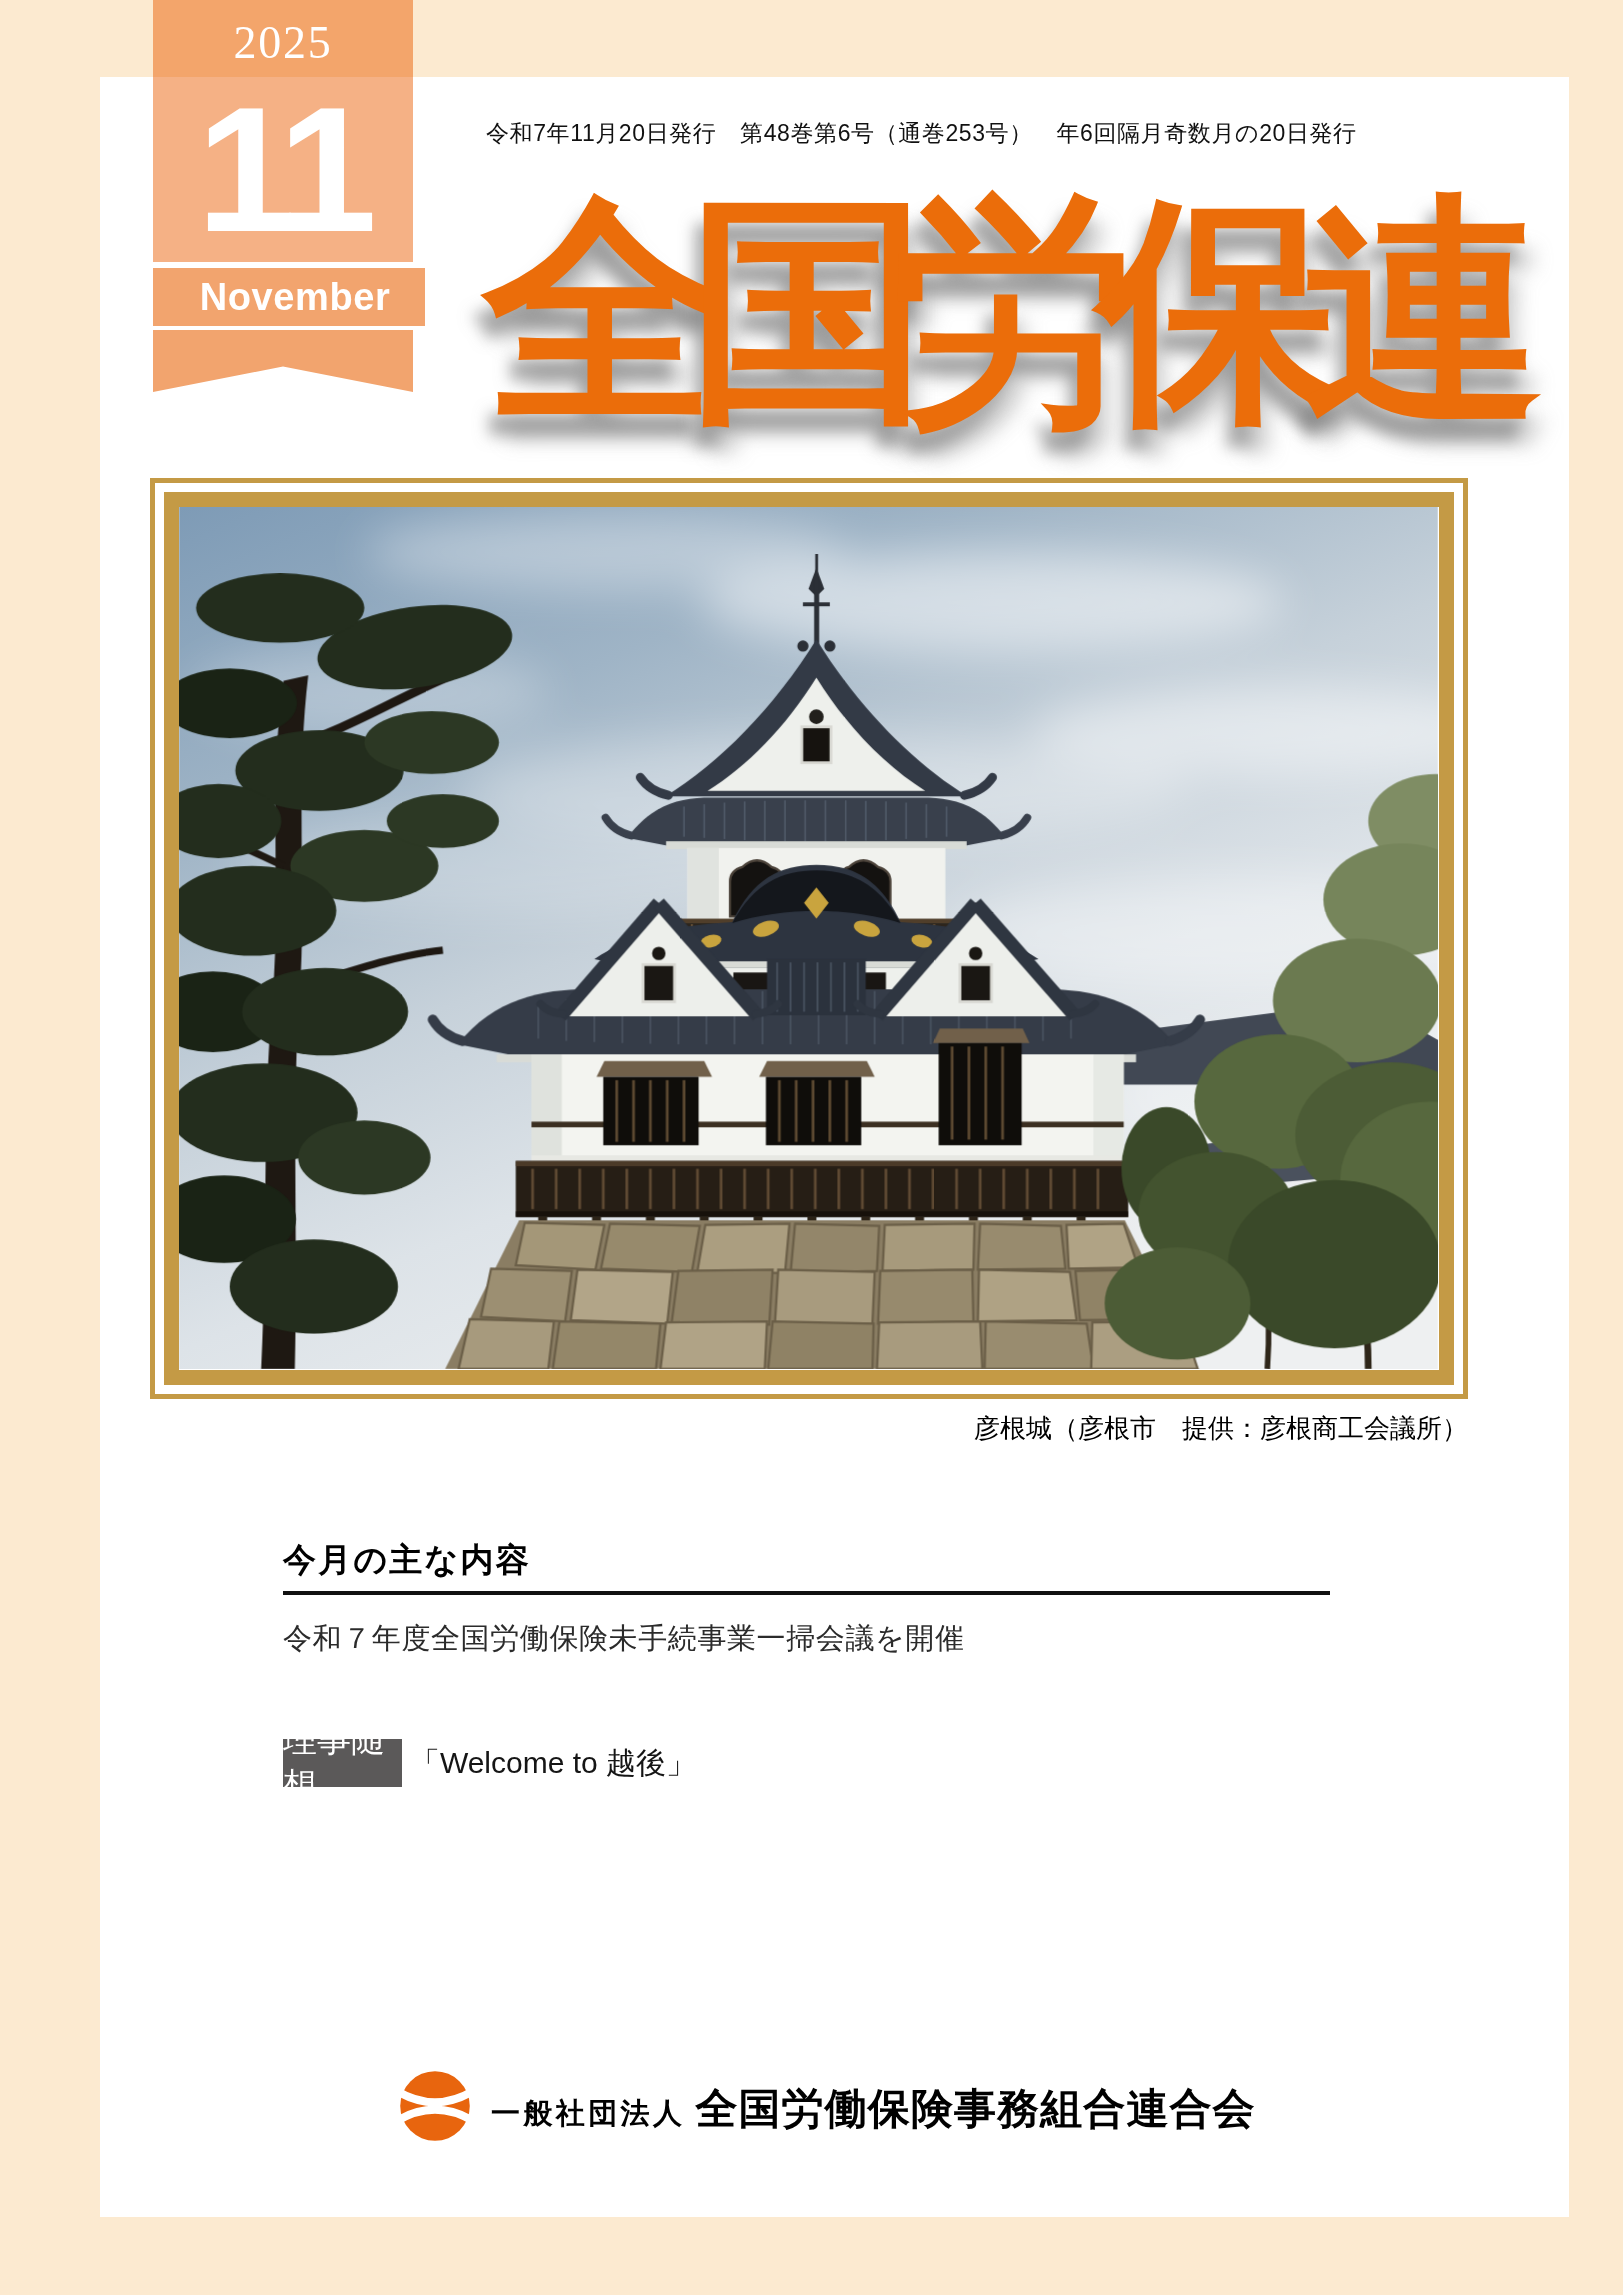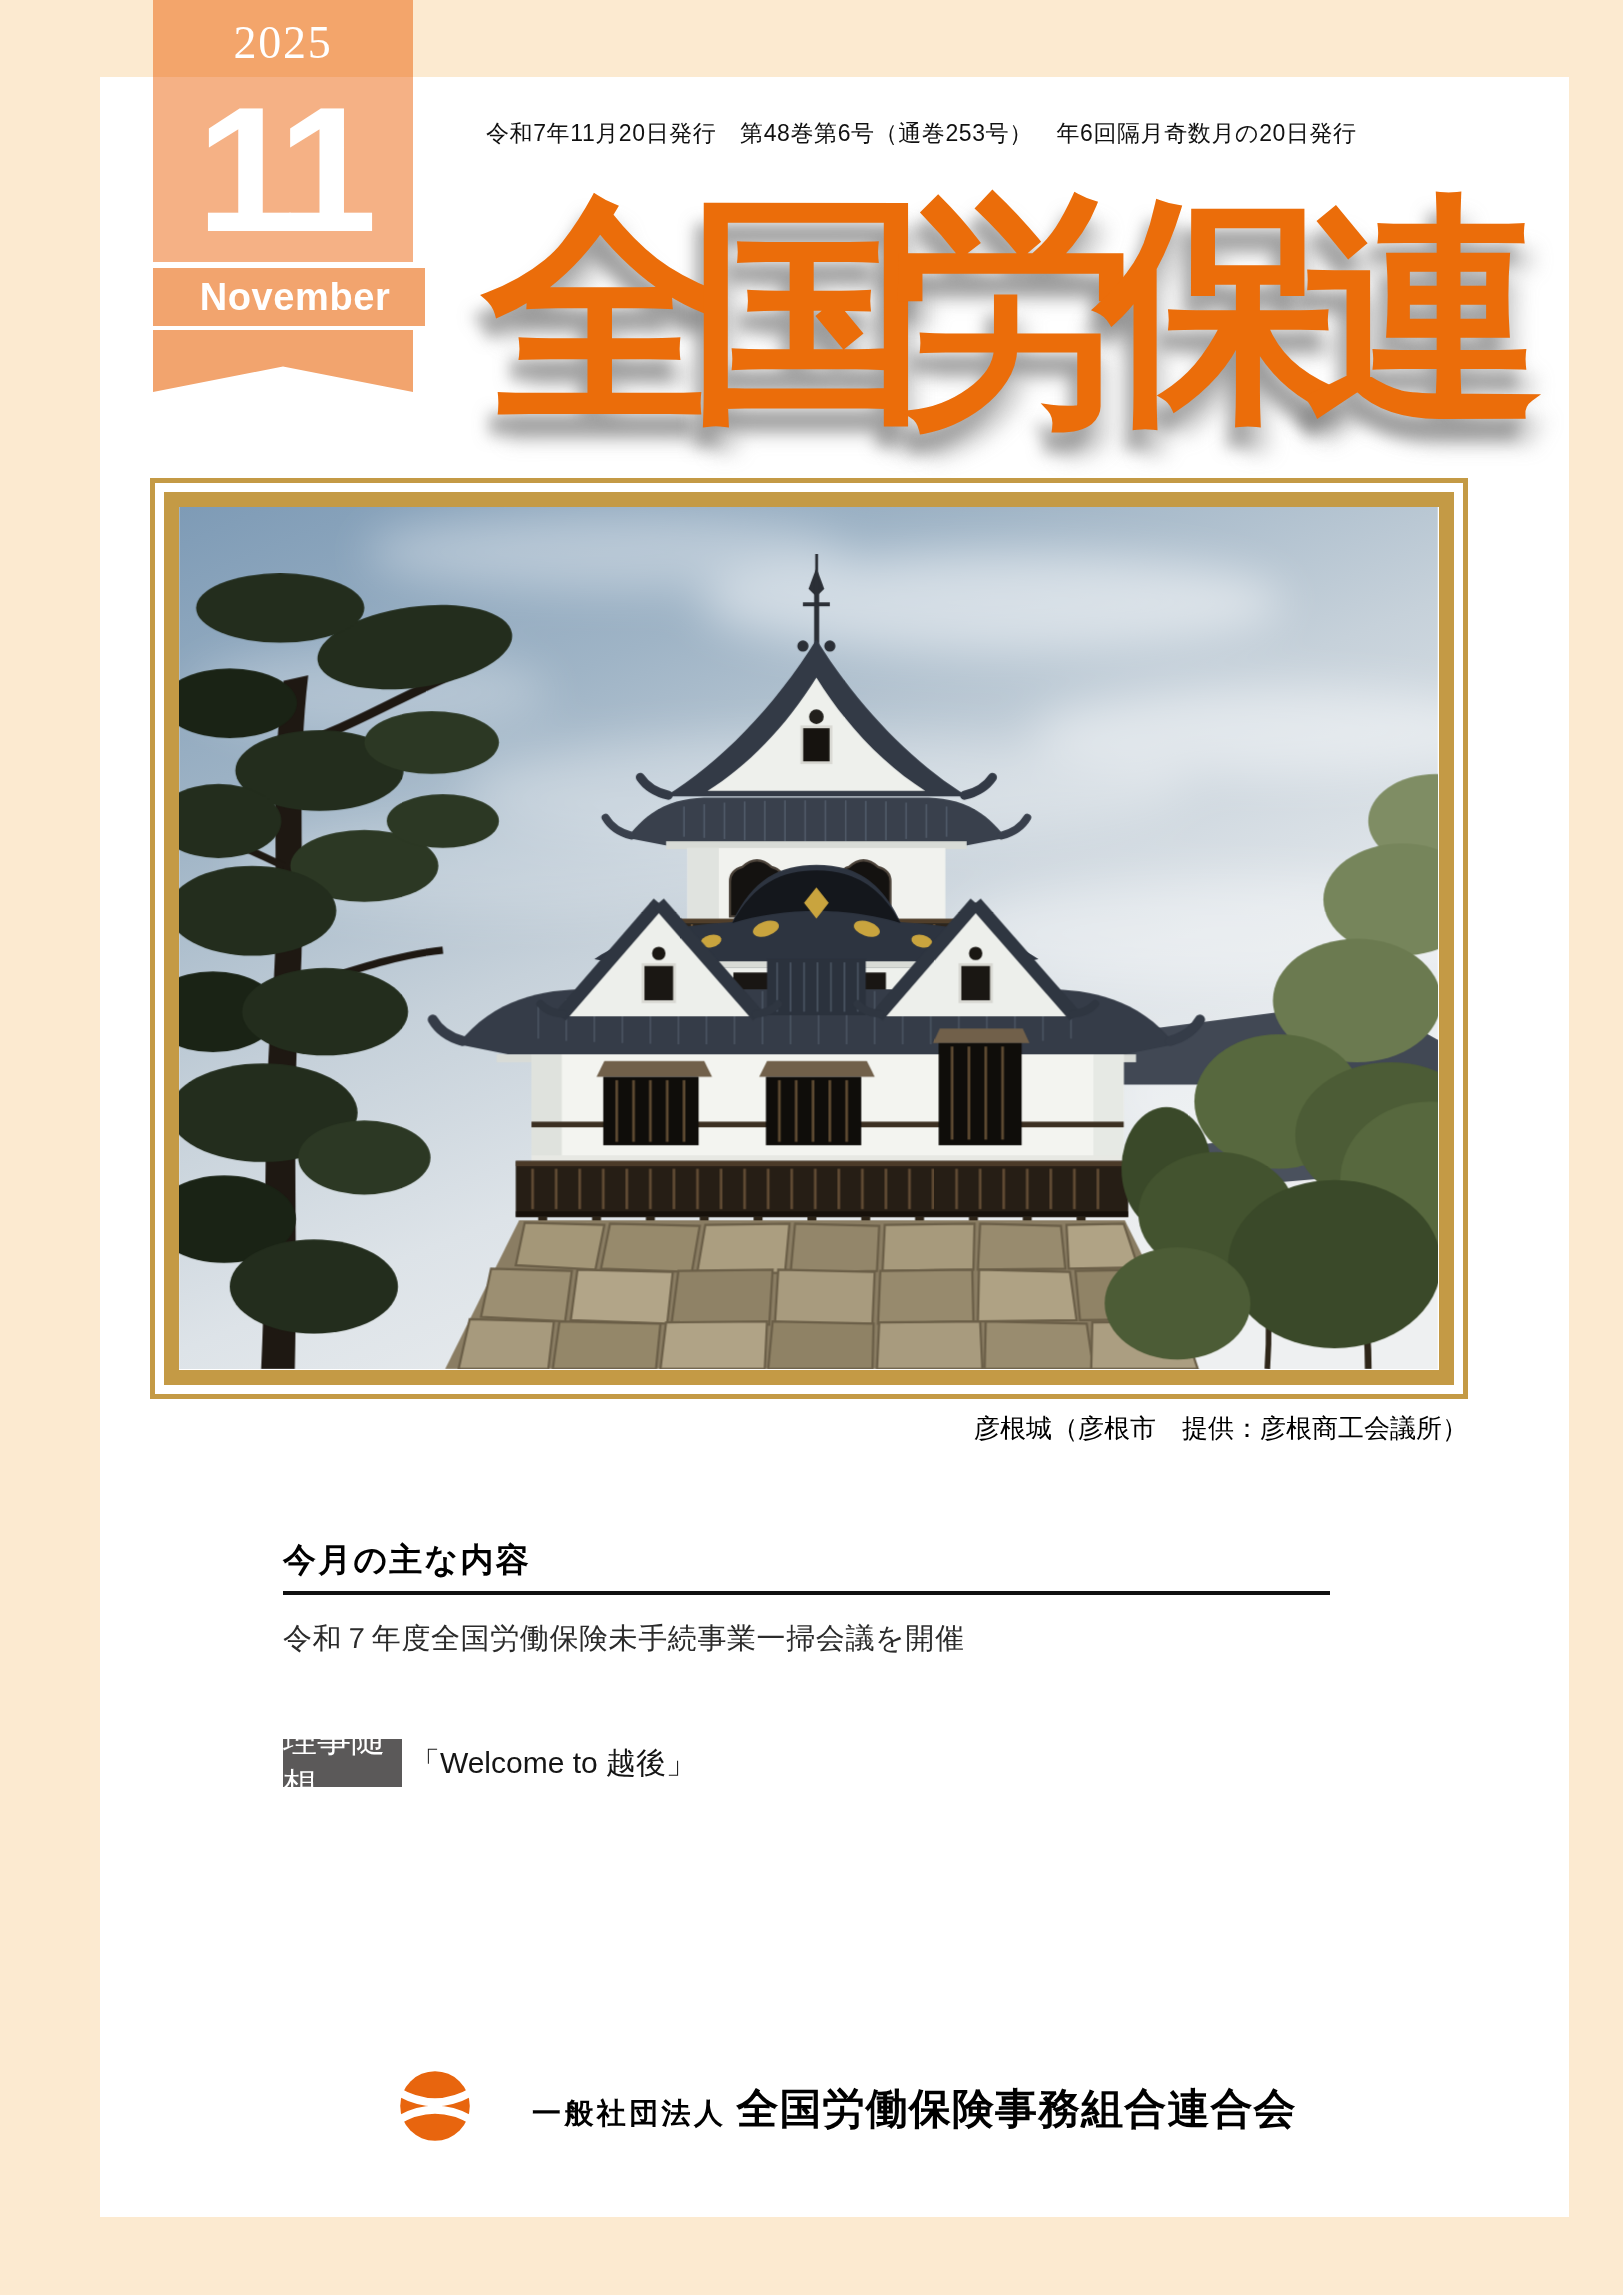--- a/index.html
+++ b/index.html
@@ -38,21 +38,21 @@
   .toc-row{position:absolute;left:283px;display:flex;align-items:center;}
   .toc-row2{top:1665px;}
   .toc-row3{top:1739px;}
   .badge{width:119px;height:48px;background:#5b5959;color:#fff;display:flex;align-items:center;
          justify-content:center;box-sizing:border-box;flex:0 0 auto;}
   .badge-wide{font-size:27px;letter-spacing:1.1px;}
   .badge-4{font-size:34px;letter-spacing:0;}
   .toc-text{font-size:30px;color:#151515;margin-left:7.9px;line-height:48px;white-space:nowrap;}
 
   
-  .footer{position:absolute;left:398px;top:2069px;display:flex;align-items:center;gap:41px;}
+  .footer{position:absolute;left:398px;top:2069px;display:flex;align-items:center;}
   .footer-logo{width:74px;height:74px;flex:0 0 auto;}
   .footer-text{display:flex;align-items:baseline;margin-left:19px;position:relative;top:3.4px;}
   .org-type{font-size:29px;font-weight:600;color:#000;letter-spacing:3.4px;}
   .org-name{font-size:42px;font-weight:900;color:#000;margin-left:10px;letter-spacing:1.1px;white-space:nowrap;}
 </style>
 </head>
 <body>
 
 <div class="page">
   <div class="sheet"></div>

